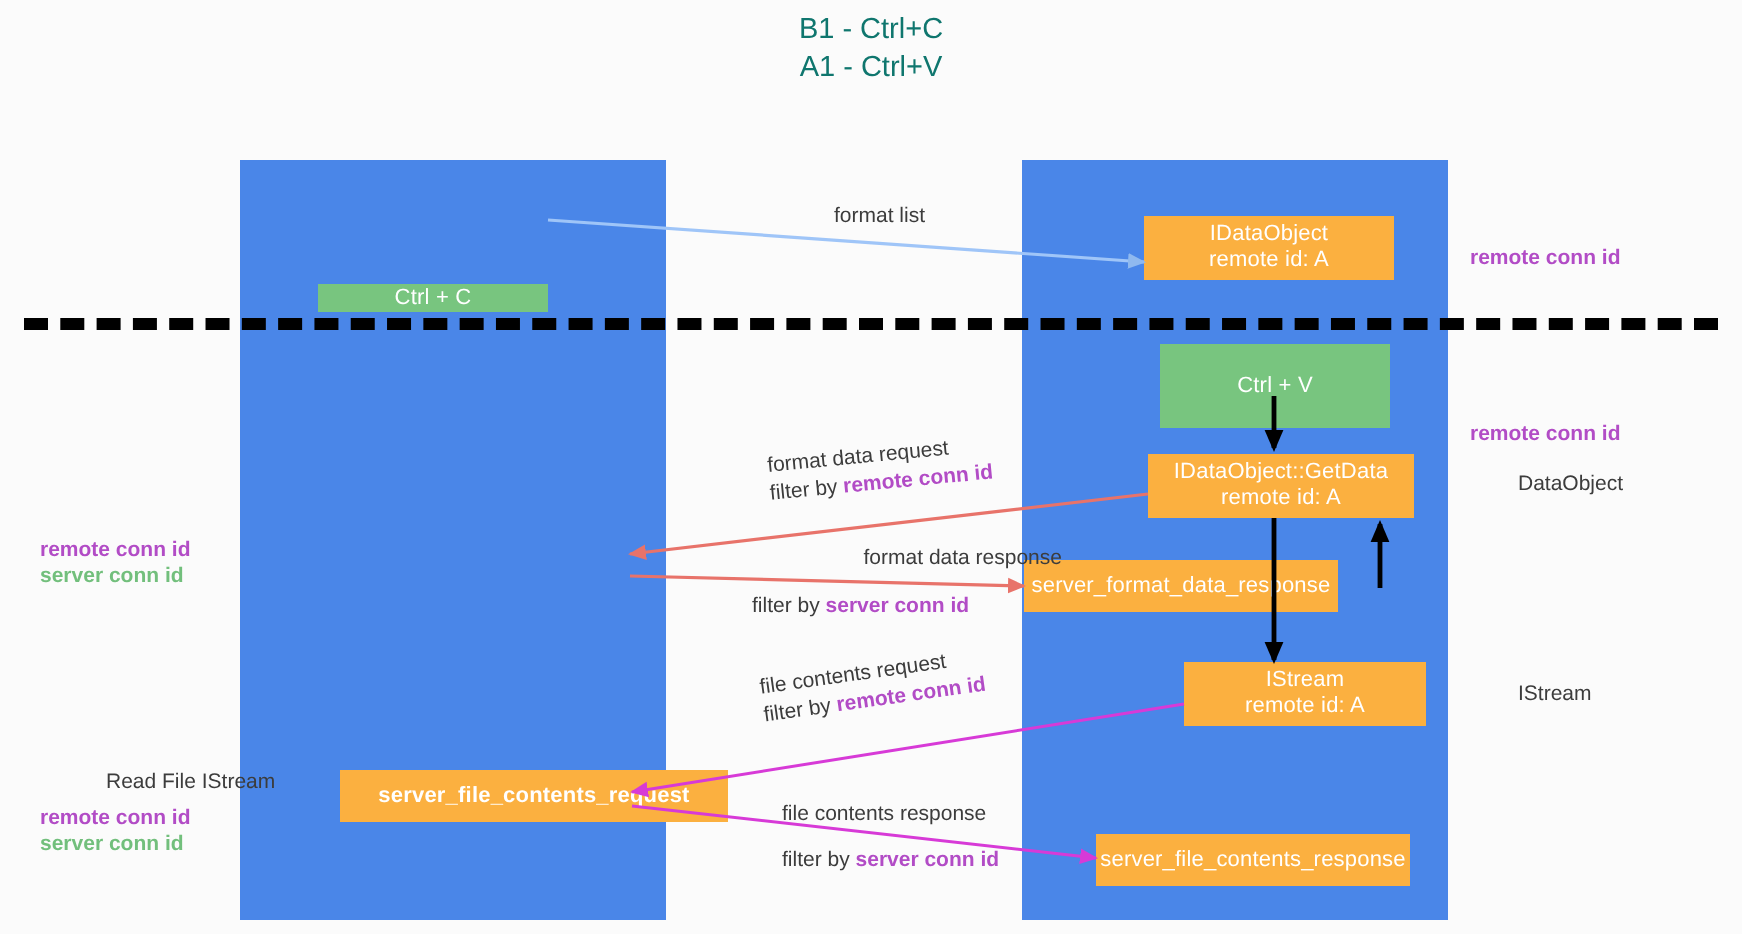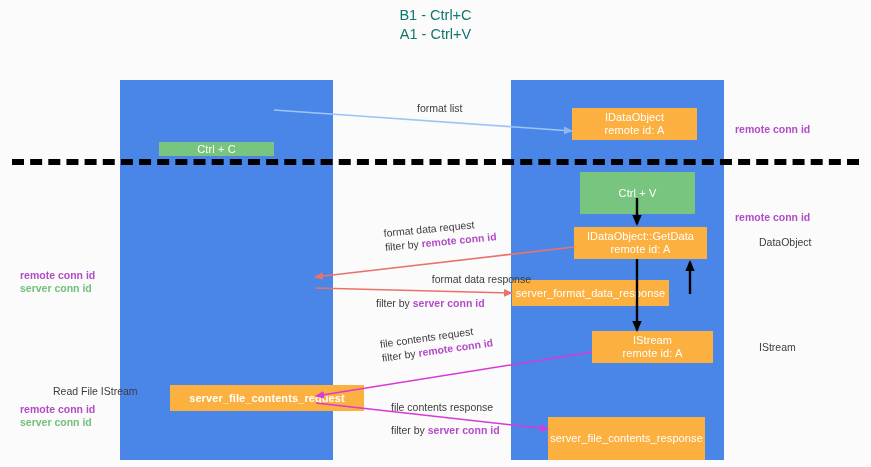--- a/index.html
+++ b/index.html
@@ -131,21 +131,21 @@
 remote id: A</div>
 
 
   <div class="abs node orange" style="left:512px;top:280px;width:157px;height:26px;">server_format_data_response</div>
 
   <div class="abs node orange" style="left:592px;top:331px;width:121px;height:32px;">IStream
 remote id: A</div>
 
   <div class="abs node orange" style="left:170px;top:385px;width:194px;height:26px;font-weight:bold;">server_file_contents_request</div>
 
-  <div class="abs node orange" style="left:548px;top:417px;width:157px;height:43px;">server_file_contents_response</div>
+  <div class="abs node orange" style="left:548px;top:417px;width:157px;height:26px;">server_file_contents_response</div>
 
   <div class="abs edgelabel" style="left:417px;top:101px;">format list</div>
 
   <div class="abs" style="left:383px;top:226px;transform:rotate(-5.5deg);transform-origin:0 0;">
     <div class="edgelabel">format data request</div>
     <div class="edgelabel">
       <span>filter by </span><b class="c-purple">remote conn id</b>
     </div>
   </div>
 

